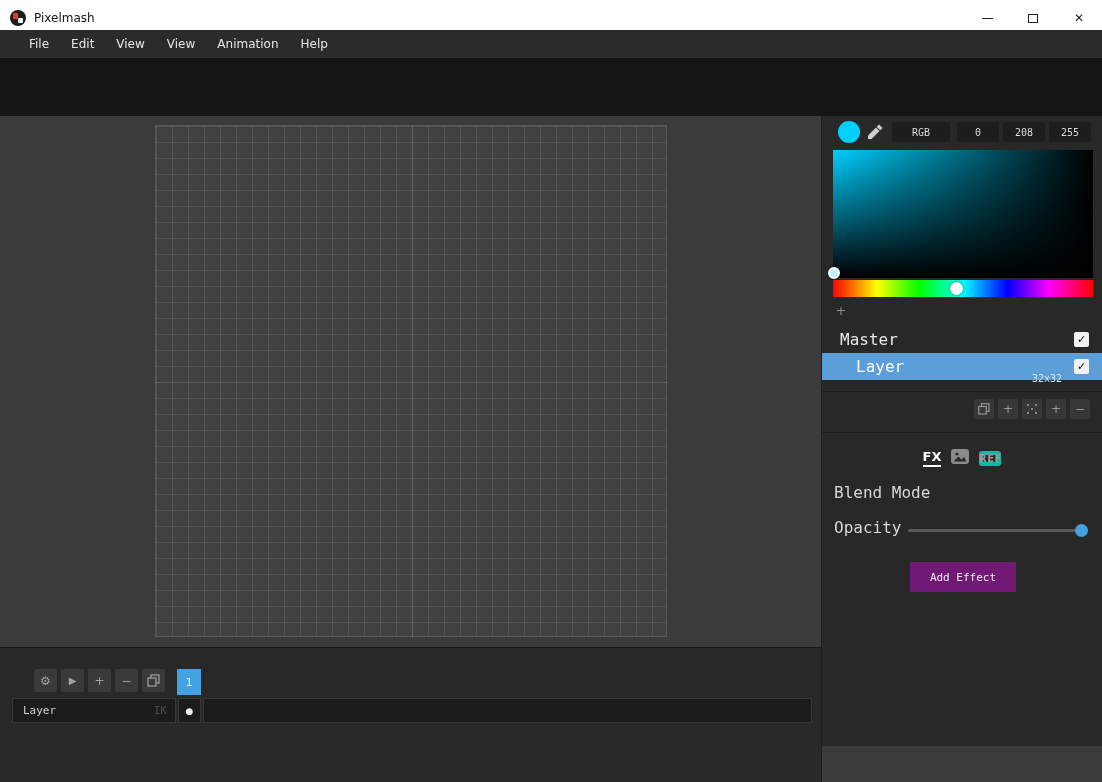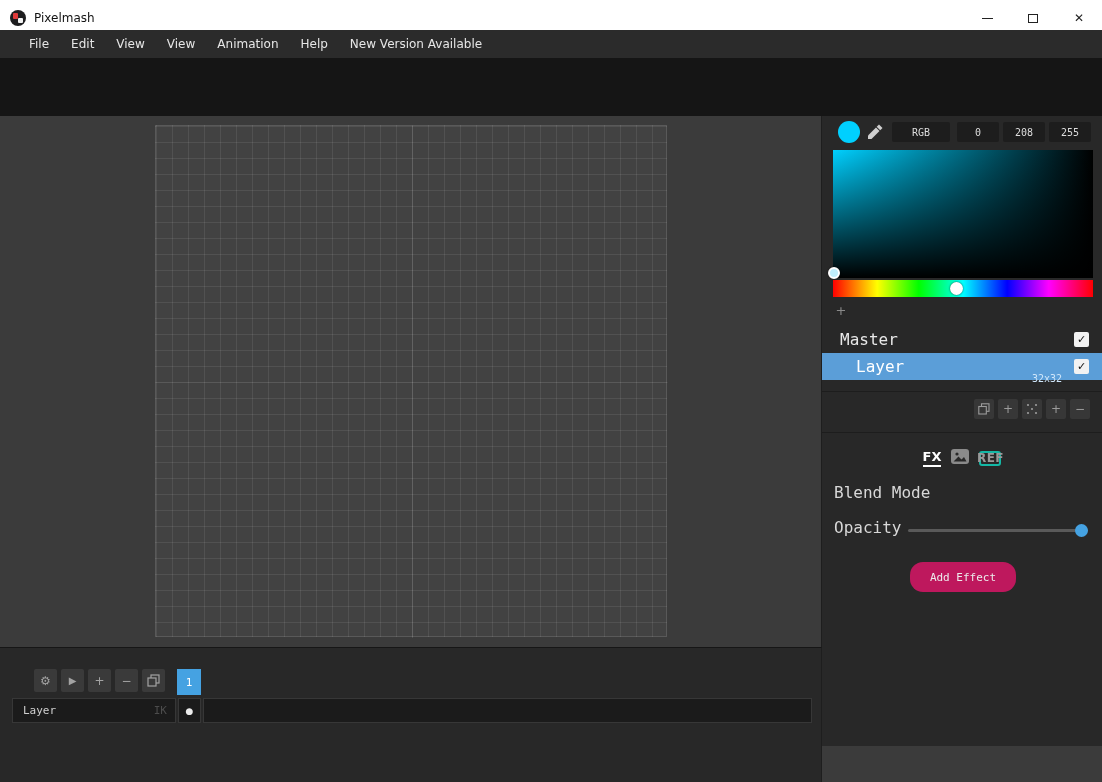--- a/index.html
+++ b/index.html
@@ -78,30 +78,30 @@
   .layer-row.selected .layer-name { margin-left:34px; color:#ffffff; }
   .layer-size { position:absolute; right:40px; font-family:"DejaVu Sans Mono", monospace; font-size:10px; color:#cfe6fa;margin-top:24px; }
   .checkbox { position:absolute; right:13px; top:6px; width:15px; height:15px; background:#f2f2f2; border-radius:2px; color:#111; font-size:11px; font-weight:bold; display:flex; align-items:center; justify-content:center; }
 
   .rp-divider { position:absolute; left:0; width:280px; height:1px; background:#1d1d1d; }
   .small-btn-row { position:absolute; top:283px; right:12px; display:flex; gap:4px; }
   .small-btn { width:20px; height:20px; background:#373737; border-radius:2px; color:#9c9c9c; font-size:12px; display:flex; align-items:center; justify-content:center; }
 
   .fx-row { position:absolute; left:0; top:330px; width:280px; height:24px; display:flex; align-items:center; justify-content:center; gap:9px; }
   .fx-tab { color:#ffffff; font-size:13px; font-weight:bold; font-family:"DejaVu Sans", sans-serif; border-bottom:2px solid #ffffff; padding-bottom:1px; }
-  .ref-tab { width:22px; height:15px; border:2px solid #14b8a6; border-radius:3px; color:#9a9a9a; font-size:12px; font-weight:bold; display:flex; align-items:center; justify-content:center; letter-spacing:0.5px; }
+  .ref-tab { width:22px; height:15px; border:4px solid #14b8a6; border-radius:3px; color:#9a9a9a; font-size:10px; font-weight:bold; display:flex; align-items:center; justify-content:center; letter-spacing:0.5px; }
 
   .prop-label { position:absolute; left:12px; font-family:"DejaVu Sans Mono", monospace; font-size:16px; color:#d8d8d8; }
   .dropdown { position:absolute; left:86px; top:360px; width:180px; height:25px; background:#191919; border-radius:3px; display:flex; align-items:center; }
   .dropdown .dd-value { margin-left:10px; font-family:"DejaVu Sans Mono", monospace; font-size:11px; color:#e8e8e8; }
   .dropdown .dd-caret { margin-left:auto; margin-right:9px; color:#d8d8d8; font-size:9px; }
   .opacity-slider { position:absolute; left:86px; top:405px; width:180px; height:18px; }
   .opacity-slider .track { position:absolute; left:0; top:8px; width:180px; height:3px; background:#5a5a5a; border-radius:2px; }
   .opacity-slider .knob { position:absolute; left:167px; top:3px; width:13px; height:13px; border-radius:50%; background:#45a2e2; }
-  .add-effect-btn { position:absolute; left:88px; top:446px; width:106px; height:30px; background:#be185d; border-radius:13px; color:#ececec; font-family:"DejaVu Sans Mono", monospace; font-size:11px; display:flex; align-items:center; justify-content:center; }
+  .add-effect-btn { position:absolute; left:88px; top:446px; width:106px; height:30px; background:#701a75; border-radius:1px; color:#ececec; font-family:"DejaVu Sans Mono", monospace; font-size:11px; display:flex; align-items:center; justify-content:center; }
 </style>
 </head>
 <body>
 
 <div class="window">
 
   <div class="titlebar">
     <span class="app-icon">
       <span class="ic-base"></span>
         <span class="ic-red"></span>
@@ -121,21 +121,20 @@
     </div>
   </div>
 
   <div class="menubar">
     <span class="menu-item">File</span>
     <span class="menu-item">Edit</span>
     <span class="menu-item">View</span>
     <span class="menu-item">View</span>
     <span class="menu-item">Animation</span>
     <span class="menu-item">Help</span>
-    <span class="menu-item">New Version Available</span>
   </div>
 
   <div class="toolbar">
     <div class="tool-btn selected" style="left:202px;">
       <svg width="16" height="16" viewBox="0 0 16 16">
           <path d="M4 1 L4 13.5 L7.2 10.5 L9.2 15 L11.3 14 L9.3 9.6 L13.2 9.2 Z" fill="#ffffff"></path>
         </svg>
     </div>
     <div class="tool-btn" style="left:234px;">
       <span class="marquee-glyph"></span>

